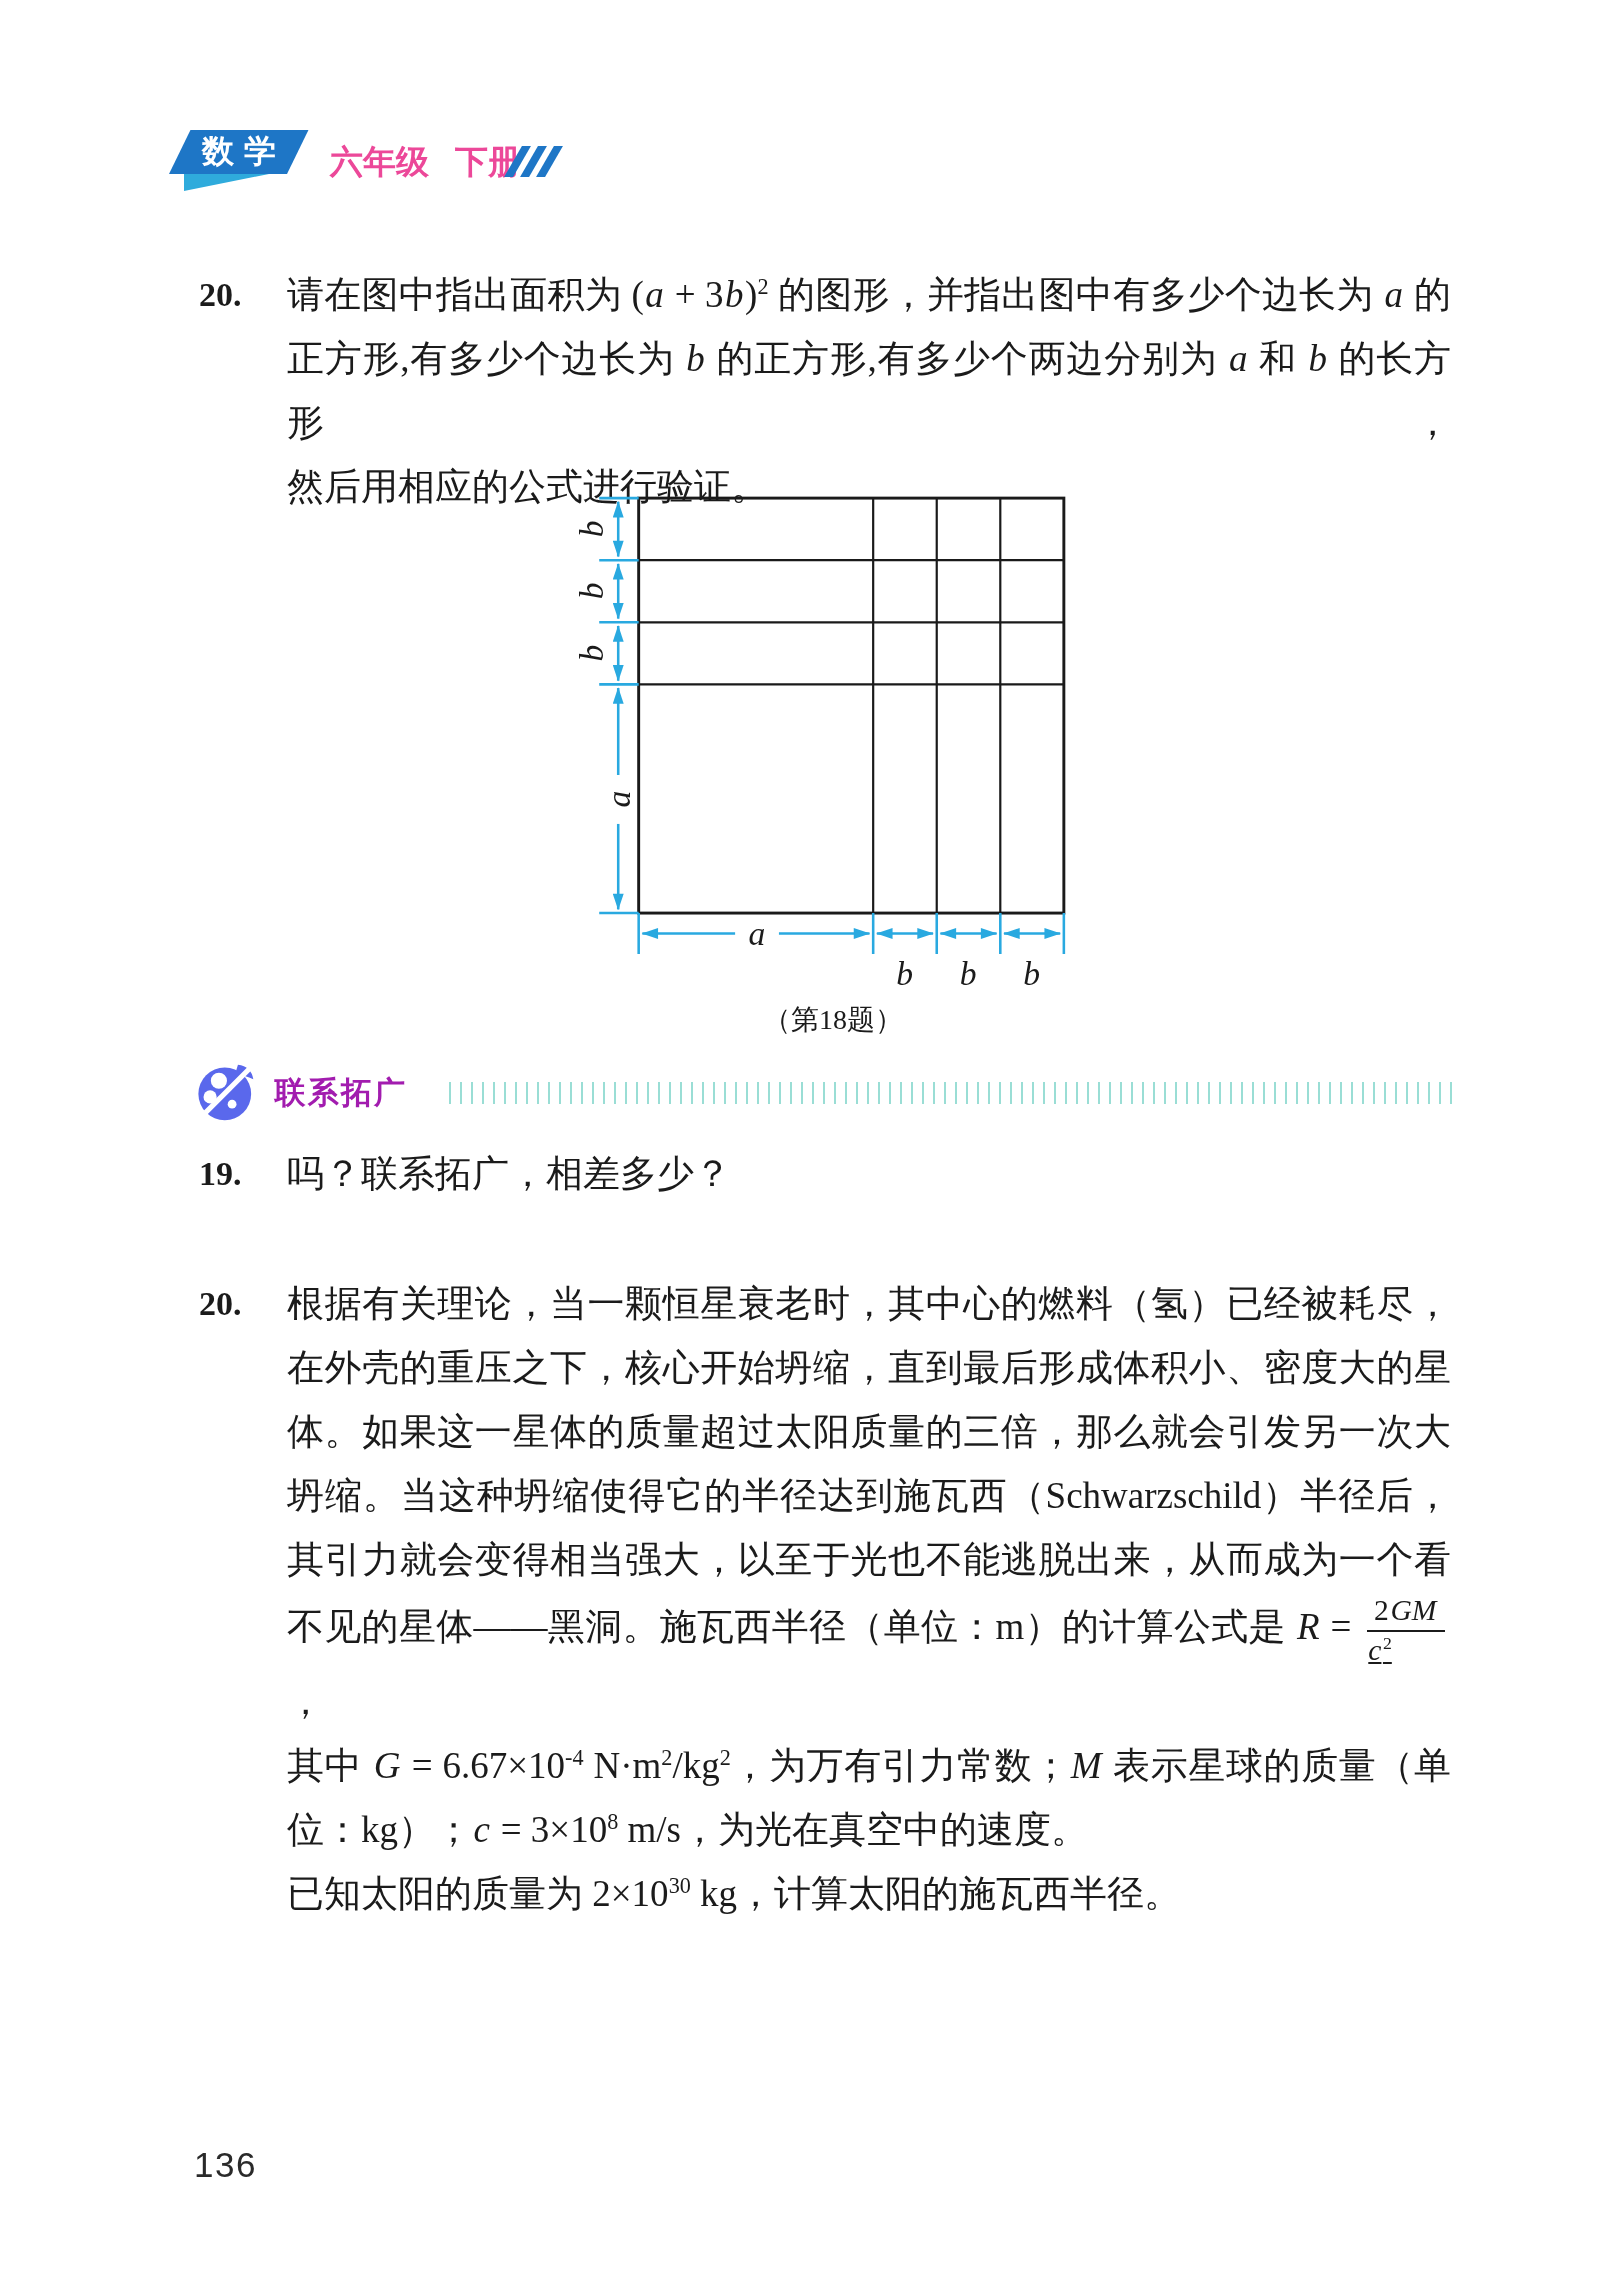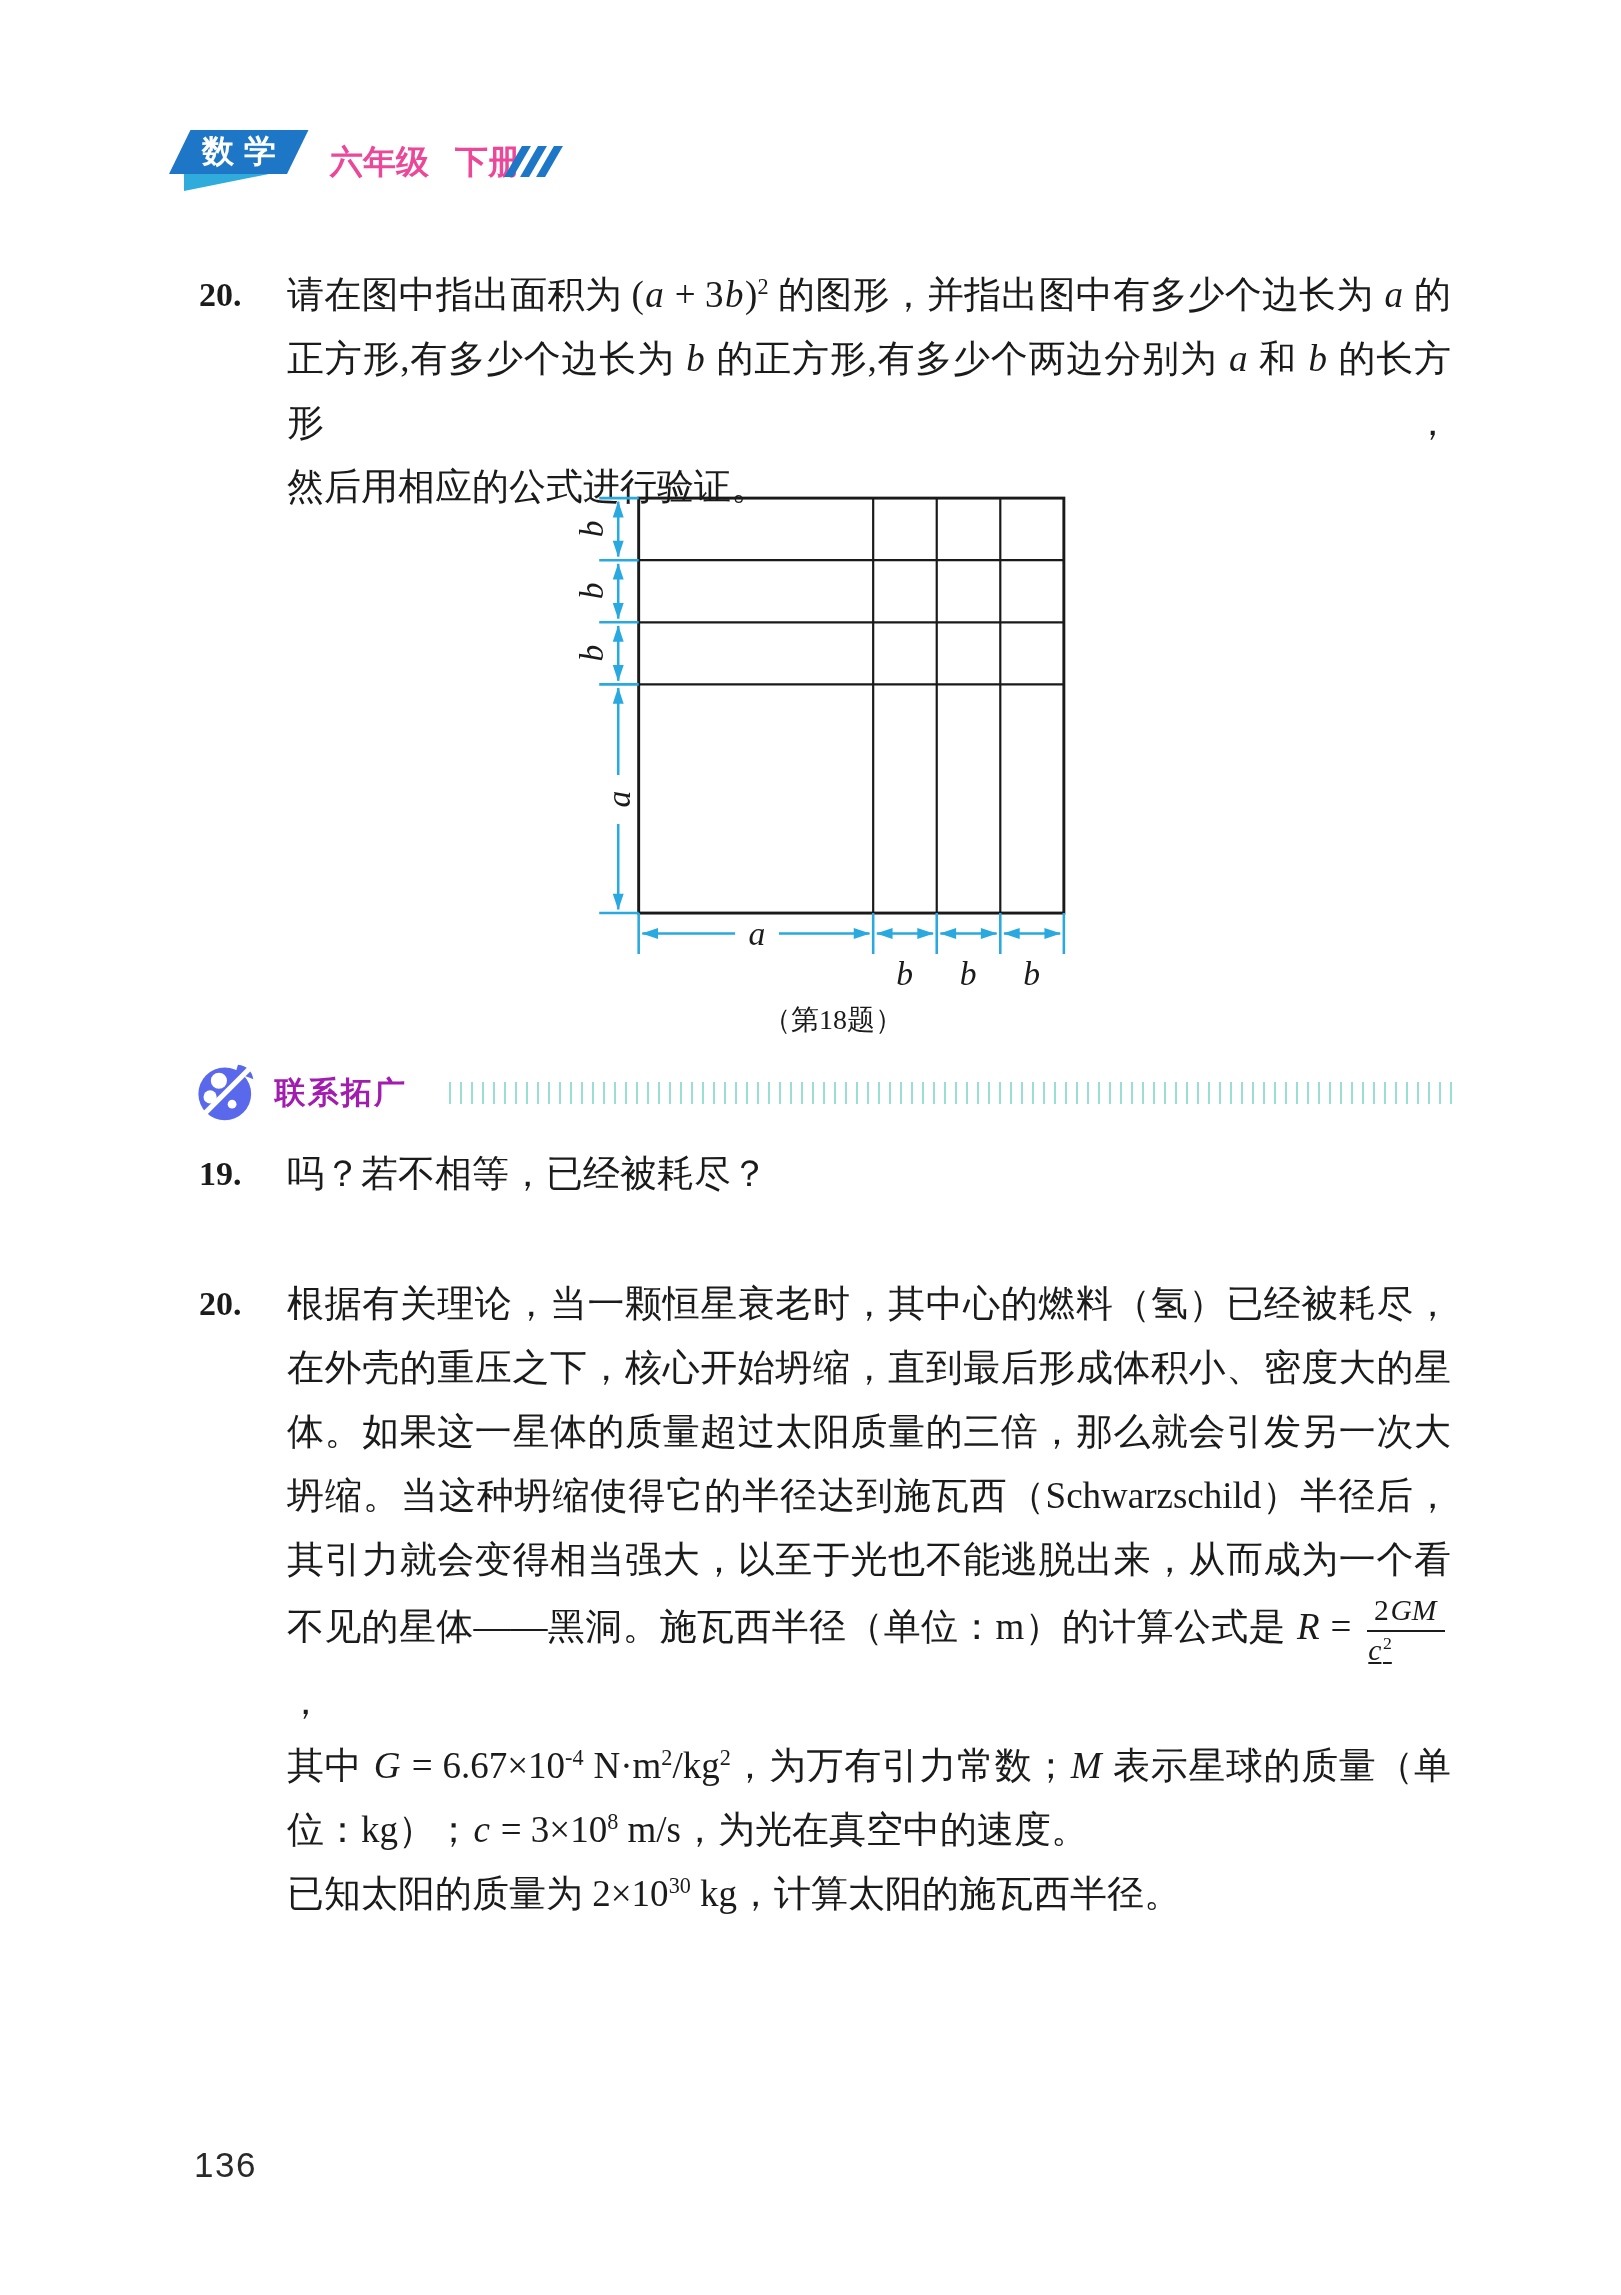--- a/index.html
+++ b/index.html
@@ -143,21 +143,21 @@
       <rect x="-18" y="41" width="122" height="7" fill="#ffffff" transform="rotate(-45 42 45)"></rect>
     </svg>
     <span class="sect-title">联系拓广</span>
     <div class="ruler"></div>
   </div>
 
   <div class="problem p19">
     <div class="pnum">19.</div>
     <div class="ptext">
         <div class="para">
-          <div class="line">吗？若不相等，已经被耗尽？</div>
+          <div class="line">吗？联系拓广，相差多少？</div>
         </div>
       </div>
   </div>
 
   <div class="problem p20">
     <div class="pnum">20.</div>
     <div class="ptext">
         <div class="para">
           <div class="line">根据有关理论，当一颗恒星衰老时，其中心的燃料（氢）已经被耗尽，</div>
           <div class="line">在外壳的重压之下，核心开始坍缩，直到最后形成体积小、密度大的星</div>

